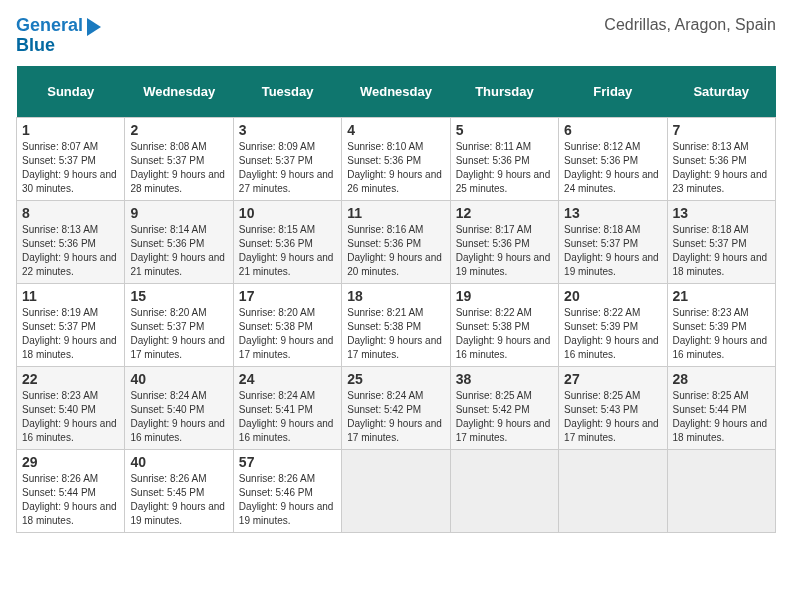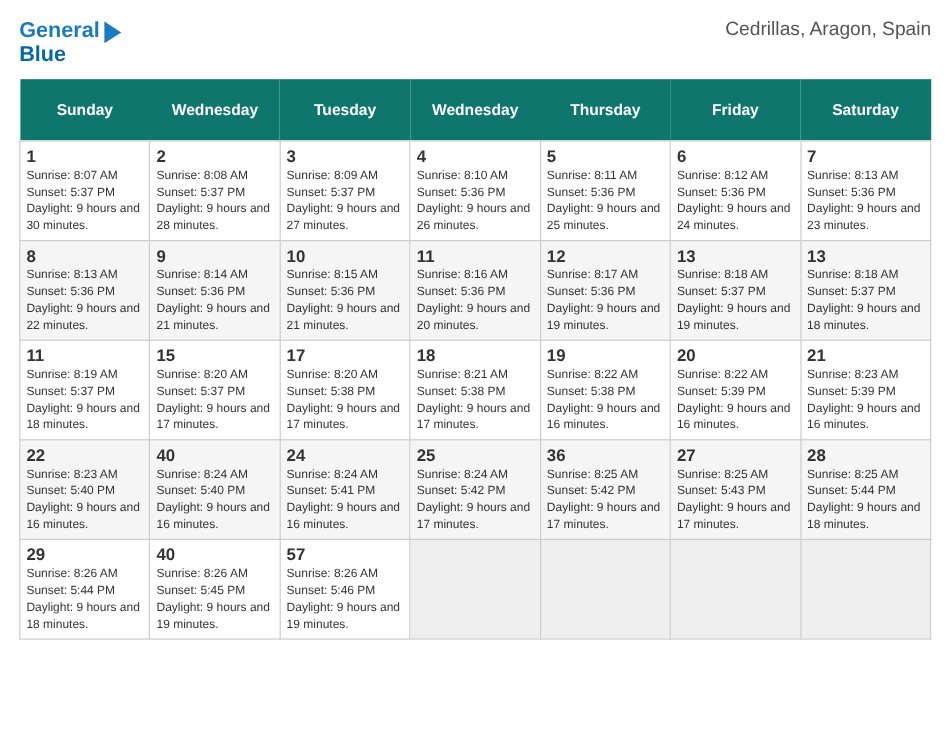--- a/index.html
+++ b/index.html
@@ -225,21 +225,21 @@
         </td>
         <td>
           <span class="day-num">24</span>
           <div class="day-info">Sunrise: 8:24 AM<br>Sunset: 5:41 PM<br>Daylight: 9 hours and 16 minutes.</div>
         </td>
         <td>
           <span class="day-num">25</span>
           <div class="day-info">Sunrise: 8:24 AM<br>Sunset: 5:42 PM<br>Daylight: 9 hours and 17 minutes.</div>
         </td>
         <td>
-          <span class="day-num">36</span>
+          <span class="day-num">38</span>
           <div class="day-info">Sunrise: 8:25 AM<br>Sunset: 5:42 PM<br>Daylight: 9 hours and 17 minutes.</div>
         </td>
         <td>
           <span class="day-num">27</span>
           <div class="day-info">Sunrise: 8:25 AM<br>Sunset: 5:43 PM<br>Daylight: 9 hours and 17 minutes.</div>
         </td>
         <td>
           <span class="day-num">28</span>
           <div class="day-info">Sunrise: 8:25 AM<br>Sunset: 5:44 PM<br>Daylight: 9 hours and 18 minutes.</div>
         </td>

